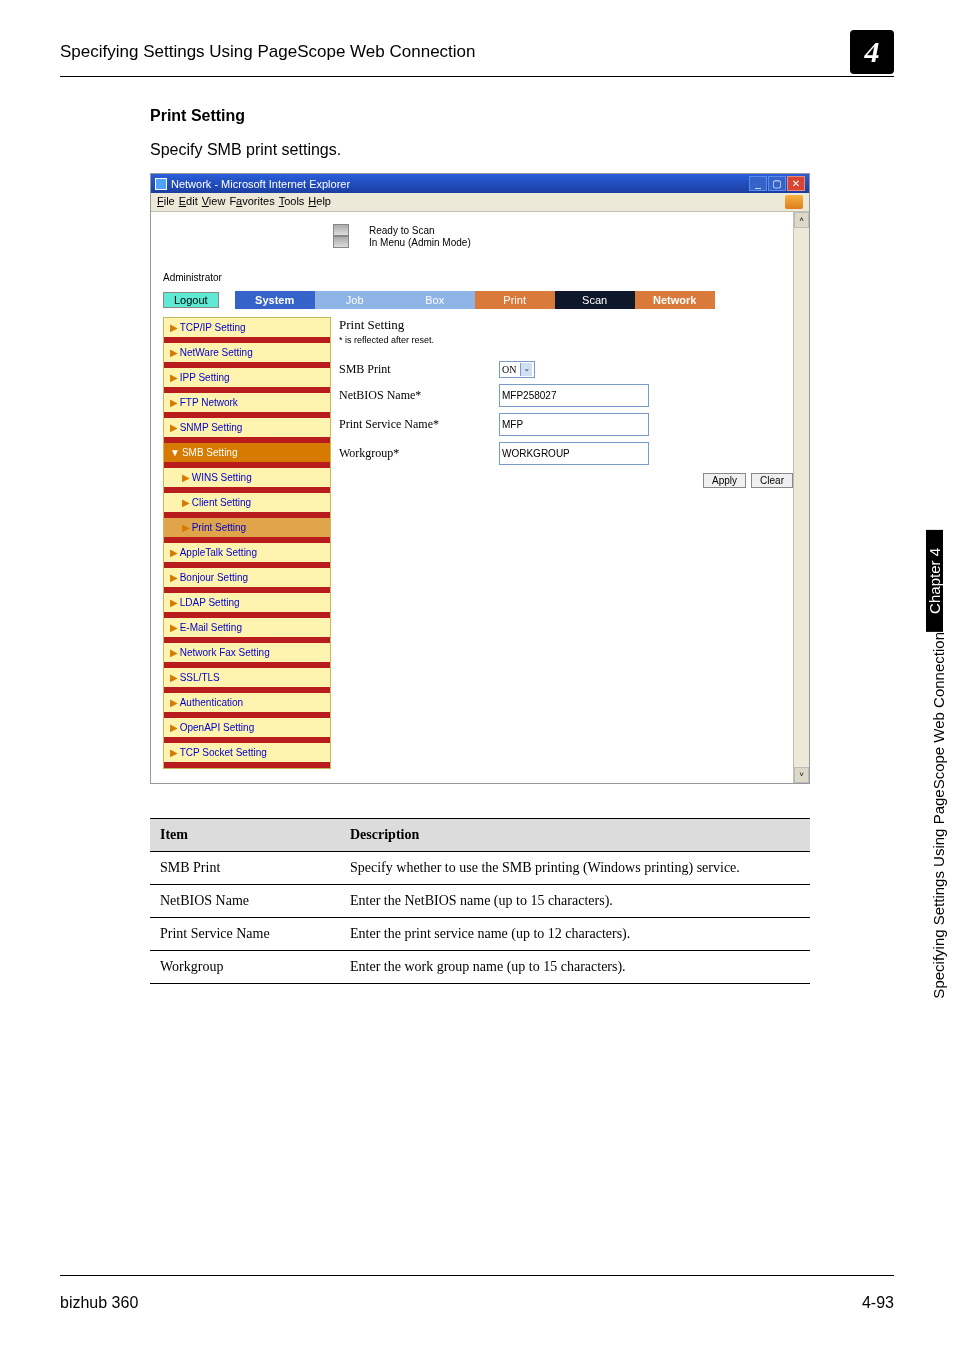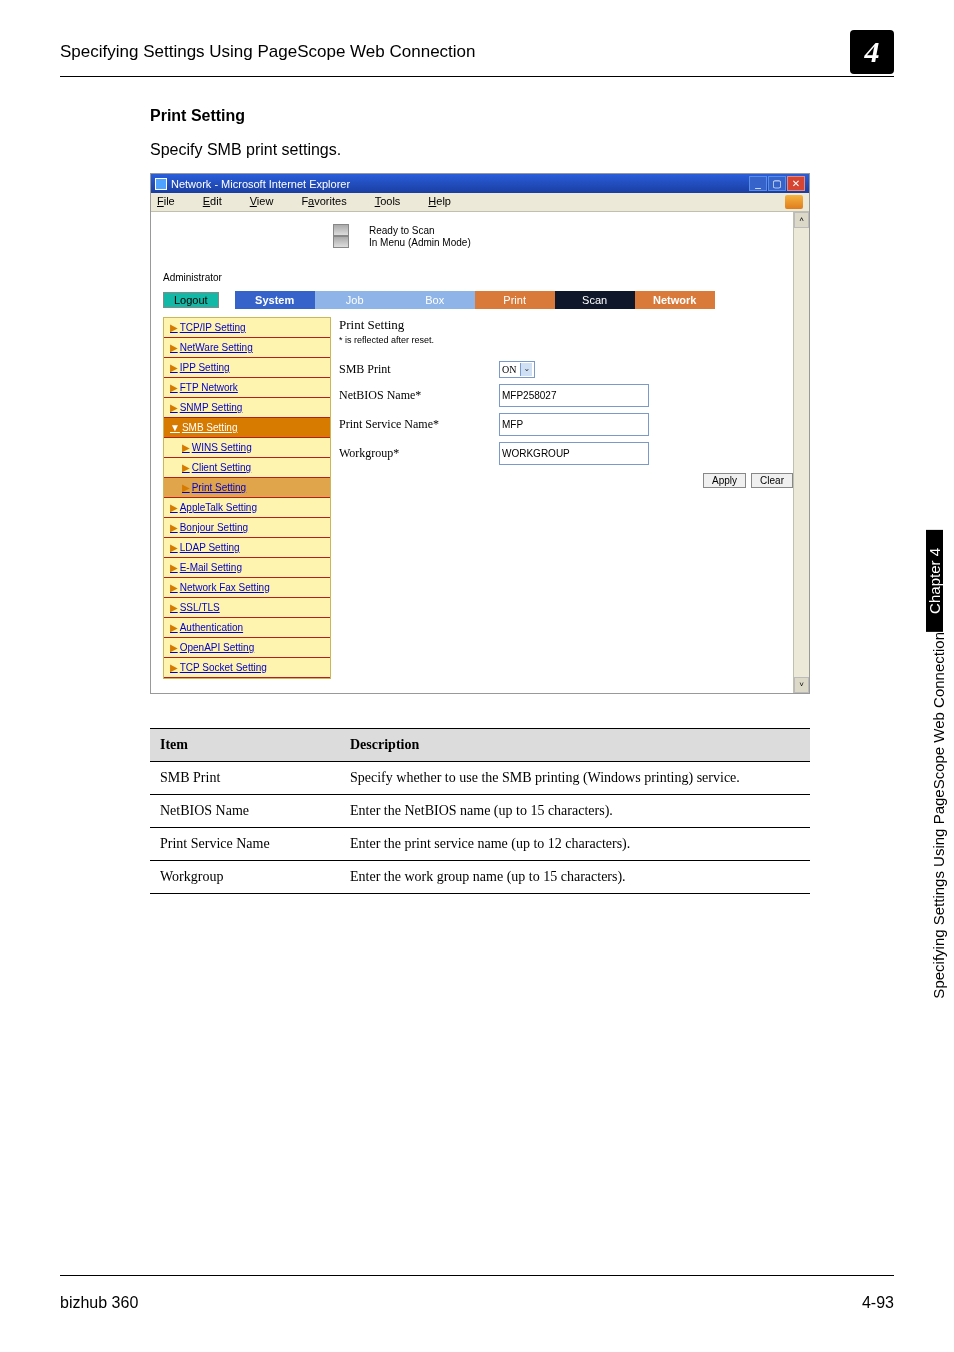--- a/index.html
+++ b/index.html
@@ -56,43 +56,43 @@
     font-size: 11px;
   }
   .tb-left { display:flex; gap:4px; }
   .tb-icon { width:12px; height:12px; background:#4fa3ff; border:1px solid #fff; }
   .win-btns { display:flex; gap:1px; }
   .win-btn { width:18px; height:15px; background:#3563c9; border:1px solid #5a8de8; color:#fff; font-size:10px; text-align:center; line-height:13px; }
   .win-btn.close { background:#d64531; border-color:#e88a7a; }
   .browser-menu {
     background:#ece9d8;
     padding: 2px 6px;
-    display:flex; gap:28px;
+    display:flex; gap:4px;
     border-bottom:1px solid #c0c0b0;
   }
   .browser-menu span { font-size:11px; }
   .browser-menu .u { text-decoration: underline; }
   .menu-right { margin-left:auto; width:18px; height:14px; background:linear-gradient(#f5b441,#e07c1c); border-radius:2px; }
   .browser-body { display:flex; flex-direction:column; background:#fff; padding:0; position:relative; }
   .status-area { padding:12px 12px 4px 12px; }
   .status-line { display:flex; align-items:center; gap:20px; font-size:10px; margin-left:170px;}
   .status-icon { width:16px; height:12px; background:linear-gradient(#aaa,#ddd); border:1px solid #888;}
   .admin-row { font-size:10px; margin:20px 0 6px 12px; }
   .tabs-row { display:flex; align-items:center; gap:0; margin:2px 0 8px 12px;}
-  .logout-btn { background:#14b8a6; border:1px solid #888; padding:1px 10px; font-size:11px; margin-right:16px;}
+  .logout-btn { background:#5eead4; border:1px solid #888; padding:1px 10px; font-size:11px; margin-right:16px;}
   .tab { color:#fff; font-size:11px; padding:3px 0; width:80px; text-align:center; }
   .tab.system { background:#3563c9; font-weight:bold;}
   .tab.job { background:#8fb4e8; }
   .tab.box { background:#8fb4e8; }
   .tab.print { background:#d97a3a; }
   .tab.scan { background:#0f172a; }
   .tab.network { background:#d97a3a; font-weight:bold;}
   .main-area { display:flex; padding:0 12px 14px 12px; gap:8px;}
   .sidebar { width:168px; background:#fff3b0; border:1px solid #c8b85a; }
-  .sidebar-item { font-size:10px; color:#0000cc; padding:4px 6px; border-bottom:1px solid #b91c1c; cursor:pointer;text-decoration:underline; }
+  .sidebar-item { font-size:10px; color:#0000cc; padding:4px 6px; border-bottom:6px solid #b91c1c; cursor:pointer; }
   .sidebar-item.active { background:#d77a00; color:#fff; }
   .sidebar-item .arrow { color:#d77a00; margin-right:2px; }
   .sidebar-item .arrow-down { color:#fff; margin-right:2px; }
   .sidebar-item.sub { padding-left:18px; }
   .sidebar-item.sub.active { background:#e0a54a; color:#0000cc;}
   .content-pane { flex:1; font-family: 'Times New Roman', serif; font-size:12px; }
   .content-title { font-size:13px; }
   .content-note { font-family: Arial; font-size:9px; margin-top:2px;}
   .form-area { margin-top:16px; }
   .form-row { display:flex; align-items:center; margin-bottom:6px; }

